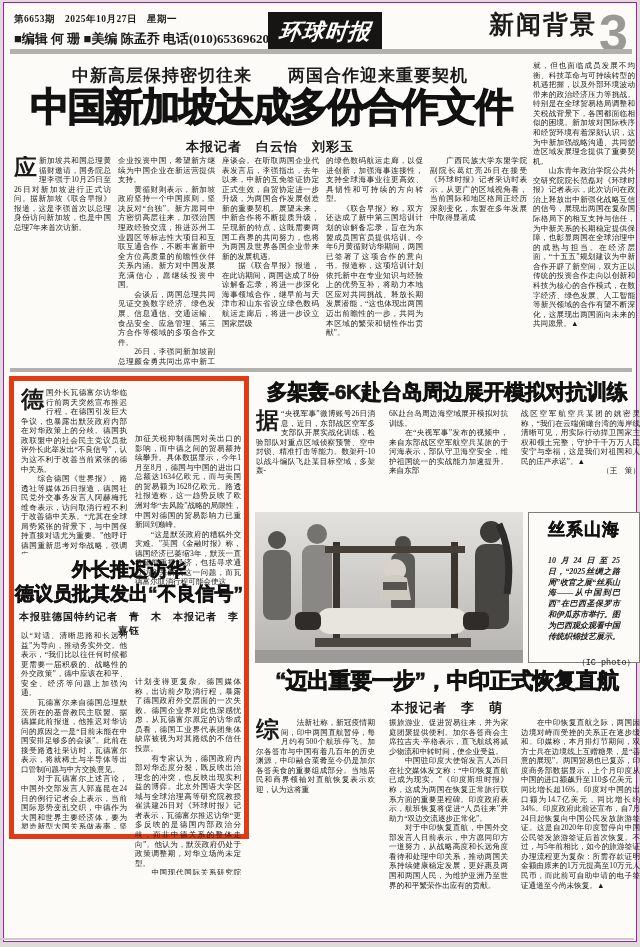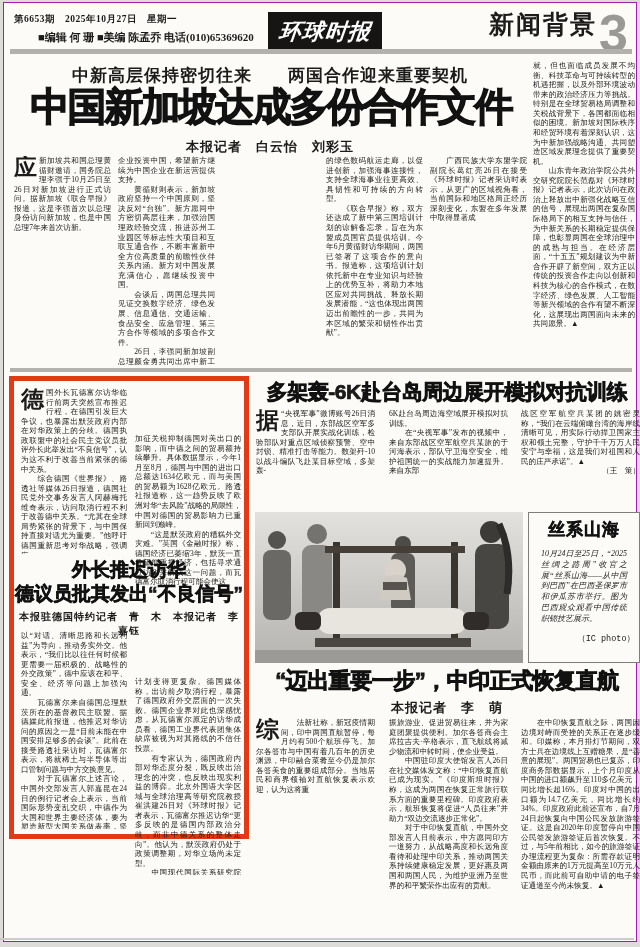--- a/index.html
+++ b/index.html
@@ -10,21 +10,21 @@
     color:#1c1b19;
     overflow:hidden;
   }
   .page{
     position:absolute;left:3px;top:2px;width:634px;height:940px;
     background:#fcfbf8;border:1px solid #a21caf;box-sizing:border-box;
   }
   .abs{position:absolute;}
   
   .issue-line{left:10px;top:10px;font-size:9.5px;font-weight:bold;letter-spacing:.5px;}
-  .editor-line{left:10px;top:27px;font-size:11px;font-weight:bold;margin-left:24px;}
+  .editor-line{left:10px;top:27px;font-size:13px;font-weight:bold;}
   .logo-box{
     left:264px;top:9px;width:114px;height:40px;background:#161513;
     display:flex;align-items:center;justify-content:center;
   }
   .logo-text{
     color:#fff;font-size:22px;font-weight:bold;font-style:italic;
     font-family:"Liberation Serif",serif;letter-spacing:1px;transform:skewX(-6deg);
   }
   .section-block{right:8px;top:4px;width:150px;text-align:right;}
   .section-title{
@@ -102,21 +102,21 @@
   .caption-box{
     left:524px;top:509px;width:112px;height:151px;box-sizing:border-box;
     border:1px solid #807e7a;padding:5px 4px;background:#fcfbf8;
   }
   .caption-title{
     text-align:center;font-family:"Liberation Sans",sans-serif;font-weight:900;
     font-size:17px;letter-spacing:1px;margin-bottom:5px;
     -webkit-text-stroke:.5px #111;
   }
   .caption-body{font-size:8px;line-height:1.35;font-style:italic;text-align:justify;}
-  .caption-body p{margin:8px;}
+  .caption-body p{margin:15px;font-weight:bold;}
   .caption-credit{
     font-size:8.5px;text-align:right;margin-top:3px;
     font-family:"Liberation Mono","DejaVu Sans Mono",monospace;
   }
 
   
   .flight-headline{
     left:250px;top:663px;width:386px;text-align:center;
     font-family:"Liberation Sans",sans-serif;font-weight:900;font-size:22px;letter-spacing:-.5px;
     -webkit-text-stroke:.8px #111;
@@ -146,20 +146,24 @@
 
   <div class="abs col lead-col lc0">
     <span class="dropcap">应</span>
     <span><p>新加坡共和国总理黄循财邀请，国务院总理李强于10月25日至26日对新加坡进行正式访问。据新加坡《联合早报》报道，这是李强首次以总理身份访问新加坡，也是中国总理7年来首次访新。</p></span>
   </div>
   <div class="abs col lead-col lc1">
       <p>企业投资中国，希望新方继续为中国企业在新运营提供支持。</p>
       <p>　　黄循财则表示，新加坡政府坚持一个中国原则，坚决反对“台独”。新方愿同中方密切高层往来，加强治国理政经验交流，推进苏州工业园区等标志性大项目和互联互通合作，不断丰富新中全方位高质量的前瞻性伙伴关系内涵。新方对中国发展充满信心，愿继续投资中国。</p>
       <p>　　会谈后，两国总理共同见证交换数字经济、绿色发展、信息通信、交通运输、食品安全、应急管理、第三方合作等领域的多项合作文件。</p>
       <p>　　26日，李强同新加坡副总理颜金勇共同出席中新工商界</p>
+    </div>
+  <div class="abs col lead-col lc2">
+      <p>座谈会。在听取两国企业代表发言后，李强指出，去年以来，中新的互免签证协定正式生效，自贸协定进一步升级，为两国合作发展创造新的重要契机。展望未来，中新合作将不断提质升级，呈现新的特点，这既需要两国工商界的共同努力，也将为两国及世界各国企业带来新的发展机遇。</p>
+      <p>　　据《联合早报》报道，在此访期间，两国达成了8份谅解备忘录，将进一步深化海事领域合作，继早前与天津市和山东省设立绿色数码航运走廊后，将进一步设立国家层级</p>
     </div>
   <div class="abs col lead-col lc3">
       <p>的绿色数码航运走廊，以促进创新，加强海事连接性，支持全球海事业往更高效、具韧性和可持续的方向转型。</p>
       <p>　　《联合早报》称，双方还达成了新中第三国培训计划的谅解备忘录，旨在为东盟成员国官员提供培训。今年6月黄循财访华期间，两国已签署了这项合作的意向书。报道称，这项培训计划依托新中在专业知识与经验上的优势互补，将助力本地区应对共同挑战、释放长期发展潜能，“这也体现出两国迈出前瞻性的一步，共同为本区域的繁荣和韧性作出贡献”。</p>
     </div>
   <div class="abs col lead-col lc4">
       <p>　　广西民族大学东盟学院副院长葛红亮26日在接受《环球时报》记者采访时表示，从更广的区域视角看，当前国际和地区格局正经历深刻变化，东盟在多年发展中取得显著成</p>
     </div>
   <div class="abs col lead-col-right">
       <p>就，但也面临成员发展不均衡、科技革命与可持续转型的机遇把握，以及外部环境波动带来的政治经济压力等挑战。特别是在全球贸易格局调整和关税战背景下，各国都面临相似的困境。新加坡对国际秩序和经贸环境有着深刻认识，这为中新加强战略沟通、共同塑造区域发展理念提供了重要契机。</p>

